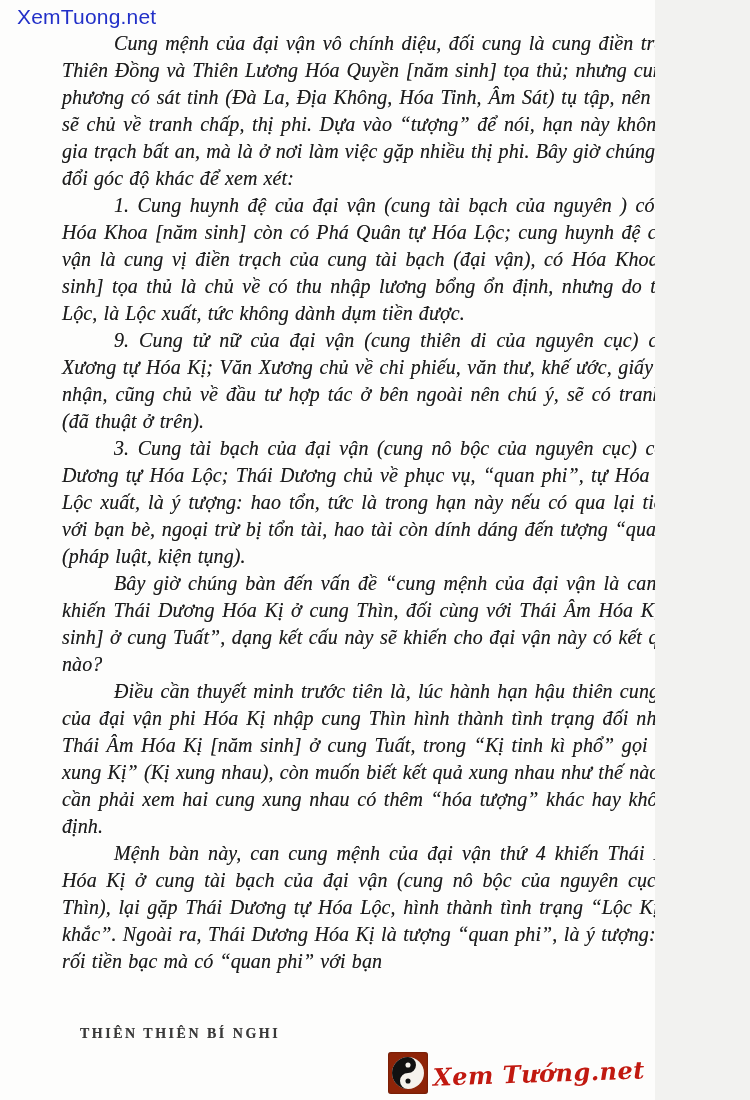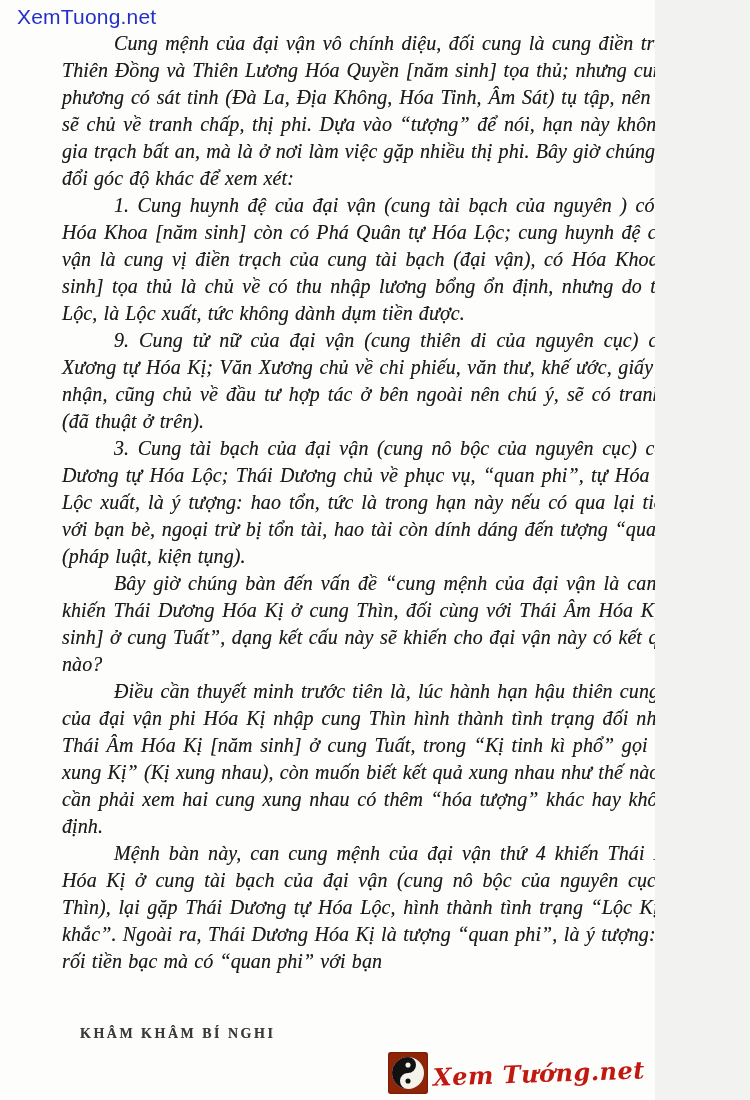--- a/index.html
+++ b/index.html
@@ -96,21 +96,21 @@
   <div class="body-text">
     <p class="para">Cung mệnh của đại vận vô chính diệu, đối cung là cung điền trạch có Thiên Đồng và Thiên Lương Hóa Quyền [năm sinh] tọa thủ; nhưng cung tam phương có sát tinh (Đà La, Địa Không, Hóa Tinh, Âm Sát) tụ tập, nên Quyền sẽ chủ về tranh chấp, thị phi. Dựa vào “tượng” để nói, hạn này không phải gia trạch bất an, mà là ở nơi làm việc gặp nhiều thị phi. Bây giờ chúng ta thử đổi góc độ khác để xem xét:</p>
     <p class="para">1. Cung huynh đệ của đại vận (cung tài bạch của nguyên ) có Tử Vi Hóa Khoa [năm sinh] còn có Phá Quân tự Hóa Lộc; cung huynh đệ của đại vận là cung vị điền trạch của cung tài bạch (đại vận), có Hóa Khoa [năm sinh] tọa thủ là chủ về có thu nhập lương bổng ổn định, nhưng do tự Hóa Lộc, là Lộc xuất, tức không dành dụm tiền được.</p>
     <p class="para">9. Cung tử nữ của đại vận (cung thiên di của nguyên cục) có Văn Xương tự Hóa Kị; Văn Xương chủ về chi phiếu, văn thư, khế ước, giấy chứng nhận, cũng chủ về đầu tư hợp tác ở bên ngoài nên chú ý, sẽ có tranh chấp (đã thuật ở trên).</p>
     <p class="para">3. Cung tài bạch của đại vận (cung nô bộc của nguyên cục) có Thái Dương tự Hóa Lộc; Thái Dương chủ về phục vụ, “quan phi”, tự Hóa Lộc là Lộc xuất, là ý tượng: hao tổn, tức là trong hạn này nếu có qua lại tiền bạc với bạn bè, ngoại trừ bị tổn tài, hao tài còn dính dáng đến tượng “quan phi” (pháp luật, kiện tụng).</p>
     <p class="para gap-before">Bây giờ chúng bàn đến vấn đề “cung mệnh của đại vận là can Giáp, khiến Thái Dương Hóa Kị ở cung Thìn, đối cùng với Thái Âm Hóa Kị [năm sinh] ở cung Tuất”, dạng kết cấu này sẽ khiến cho đại vận này có kết quả thế nào?</p>
     <p class="para">Điều cần thuyết minh trước tiên là, lúc hành hạn hậu thiên cung mệnh của đại vận phi Hóa Kị nhập cung Thìn hình thành tình trạng đối nhau với Thái Âm Hóa Kị [năm sinh] ở cung Tuất, trong “Kị tinh kì phổ” gọi là “hỗ xung Kị” (Kị xung nhau), còn muốn biết kết quả xung nhau như thế nào, cũng cần phải xem hai cung xung nhau có thêm “hóa tượng” khác hay không mà định.</p>
     <p class="para">Mệnh bàn này, can cung mệnh của đại vận thứ 4 khiến Thái Dương Hóa Kị ở cung tài bạch của đại vận (cung nô bộc của nguyên cục, cung Thìn), lại gặp Thái Dương tự Hóa Lộc, hình thành tình trạng “Lộc Kị chiến khắc”. Ngoài ra, Thái Dương Hóa Kị là tượng “quan phi”, là ý tượng: vì rắc rối tiền bạc mà có “quan phi” với bạn</p>
   </div>
 
-  <div class="footer-book-title">KHÂM KHÂM BÍ NGHI</div>
+  <div class="footer-book-title">THIÊN THIÊN BÍ NGHI</div>
 
   <div class="footer-page-number">785</div>
 
   <div class="footer-logo">
     <span class="yinyang-box">
       <svg width="34" height="34" viewBox="0 0 100 100" aria-hidden="true">
         <circle cx="50" cy="50" r="47" fill="#f5f2ec"></circle>
         <path d="M50 3 a47 47 0 0 0 0 94 a23.5 23.5 0 0 1 0 -47 a23.5 23.5 0 0 0 0 -47" fill="#111111"></path>
         <circle cx="50" cy="26.5" r="7.5" fill="#f5f2ec"></circle>
         <circle cx="50" cy="73.5" r="7.5" fill="#111111"></circle>

